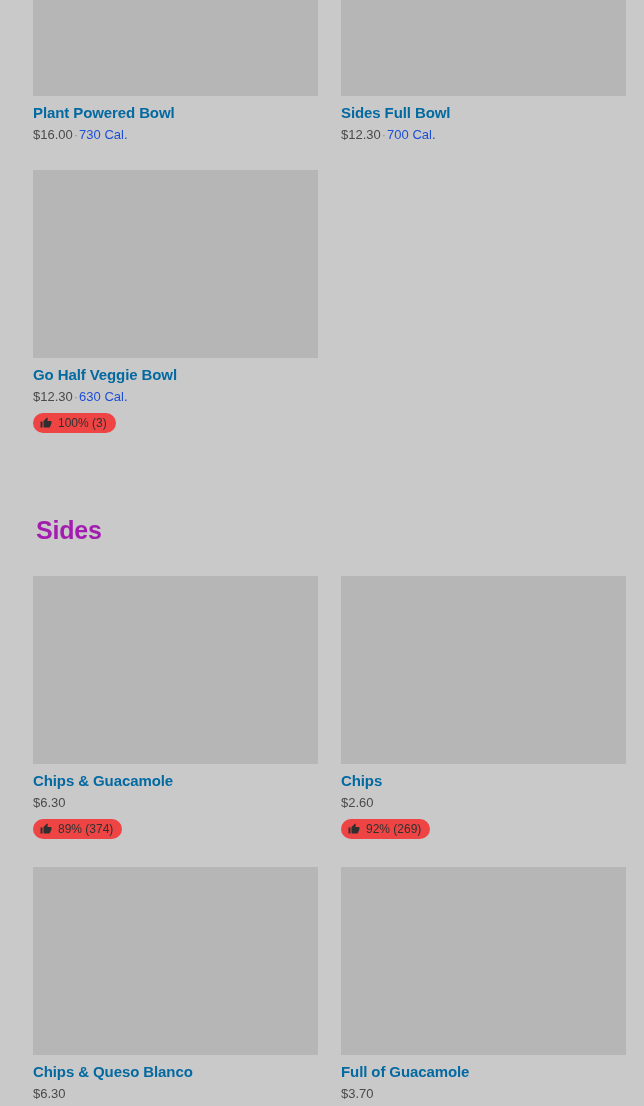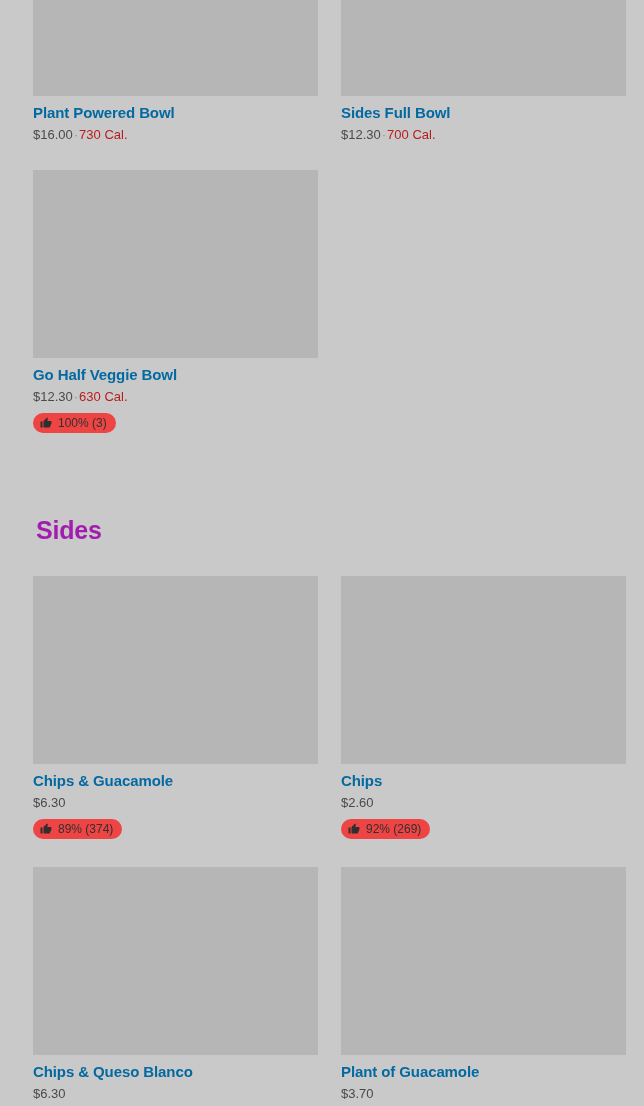--- a/index.html
+++ b/index.html
@@ -58,21 +58,21 @@
     letter-spacing: -0.1px;
   }
   .card-meta {
     font-size: 13px;
     color: #4a4a4a;
     margin: 5px 0 0 0;
     line-height: 15px;
     white-space: nowrap;
   }
   .card-meta .cal {
-    color: #b91c1c;
+    color: #1d4ed8;
   }
   .card-meta .dot {
     color: #8e8e8e;
     padding: 0 1px;
   }
   .badge {
     display: inline-flex;
     align-items: center;
     gap: 6px;
     background: #ef4444;
@@ -205,21 +205,21 @@
         <span>$6.30</span>
       </div>
       <div class="badge">
         
         
       </div>
     </div>
 
     <div class="card">
       <div class="card-thumb"></div>
-      <div class="card-title">Plant of Guacamole</div>
+      <div class="card-title">Full of Guacamole</div>
       <div class="card-meta">
         <span>$3.70</span>
       </div>
       <div class="badge">
         
         
       </div>
     </div>
 
   </div>

